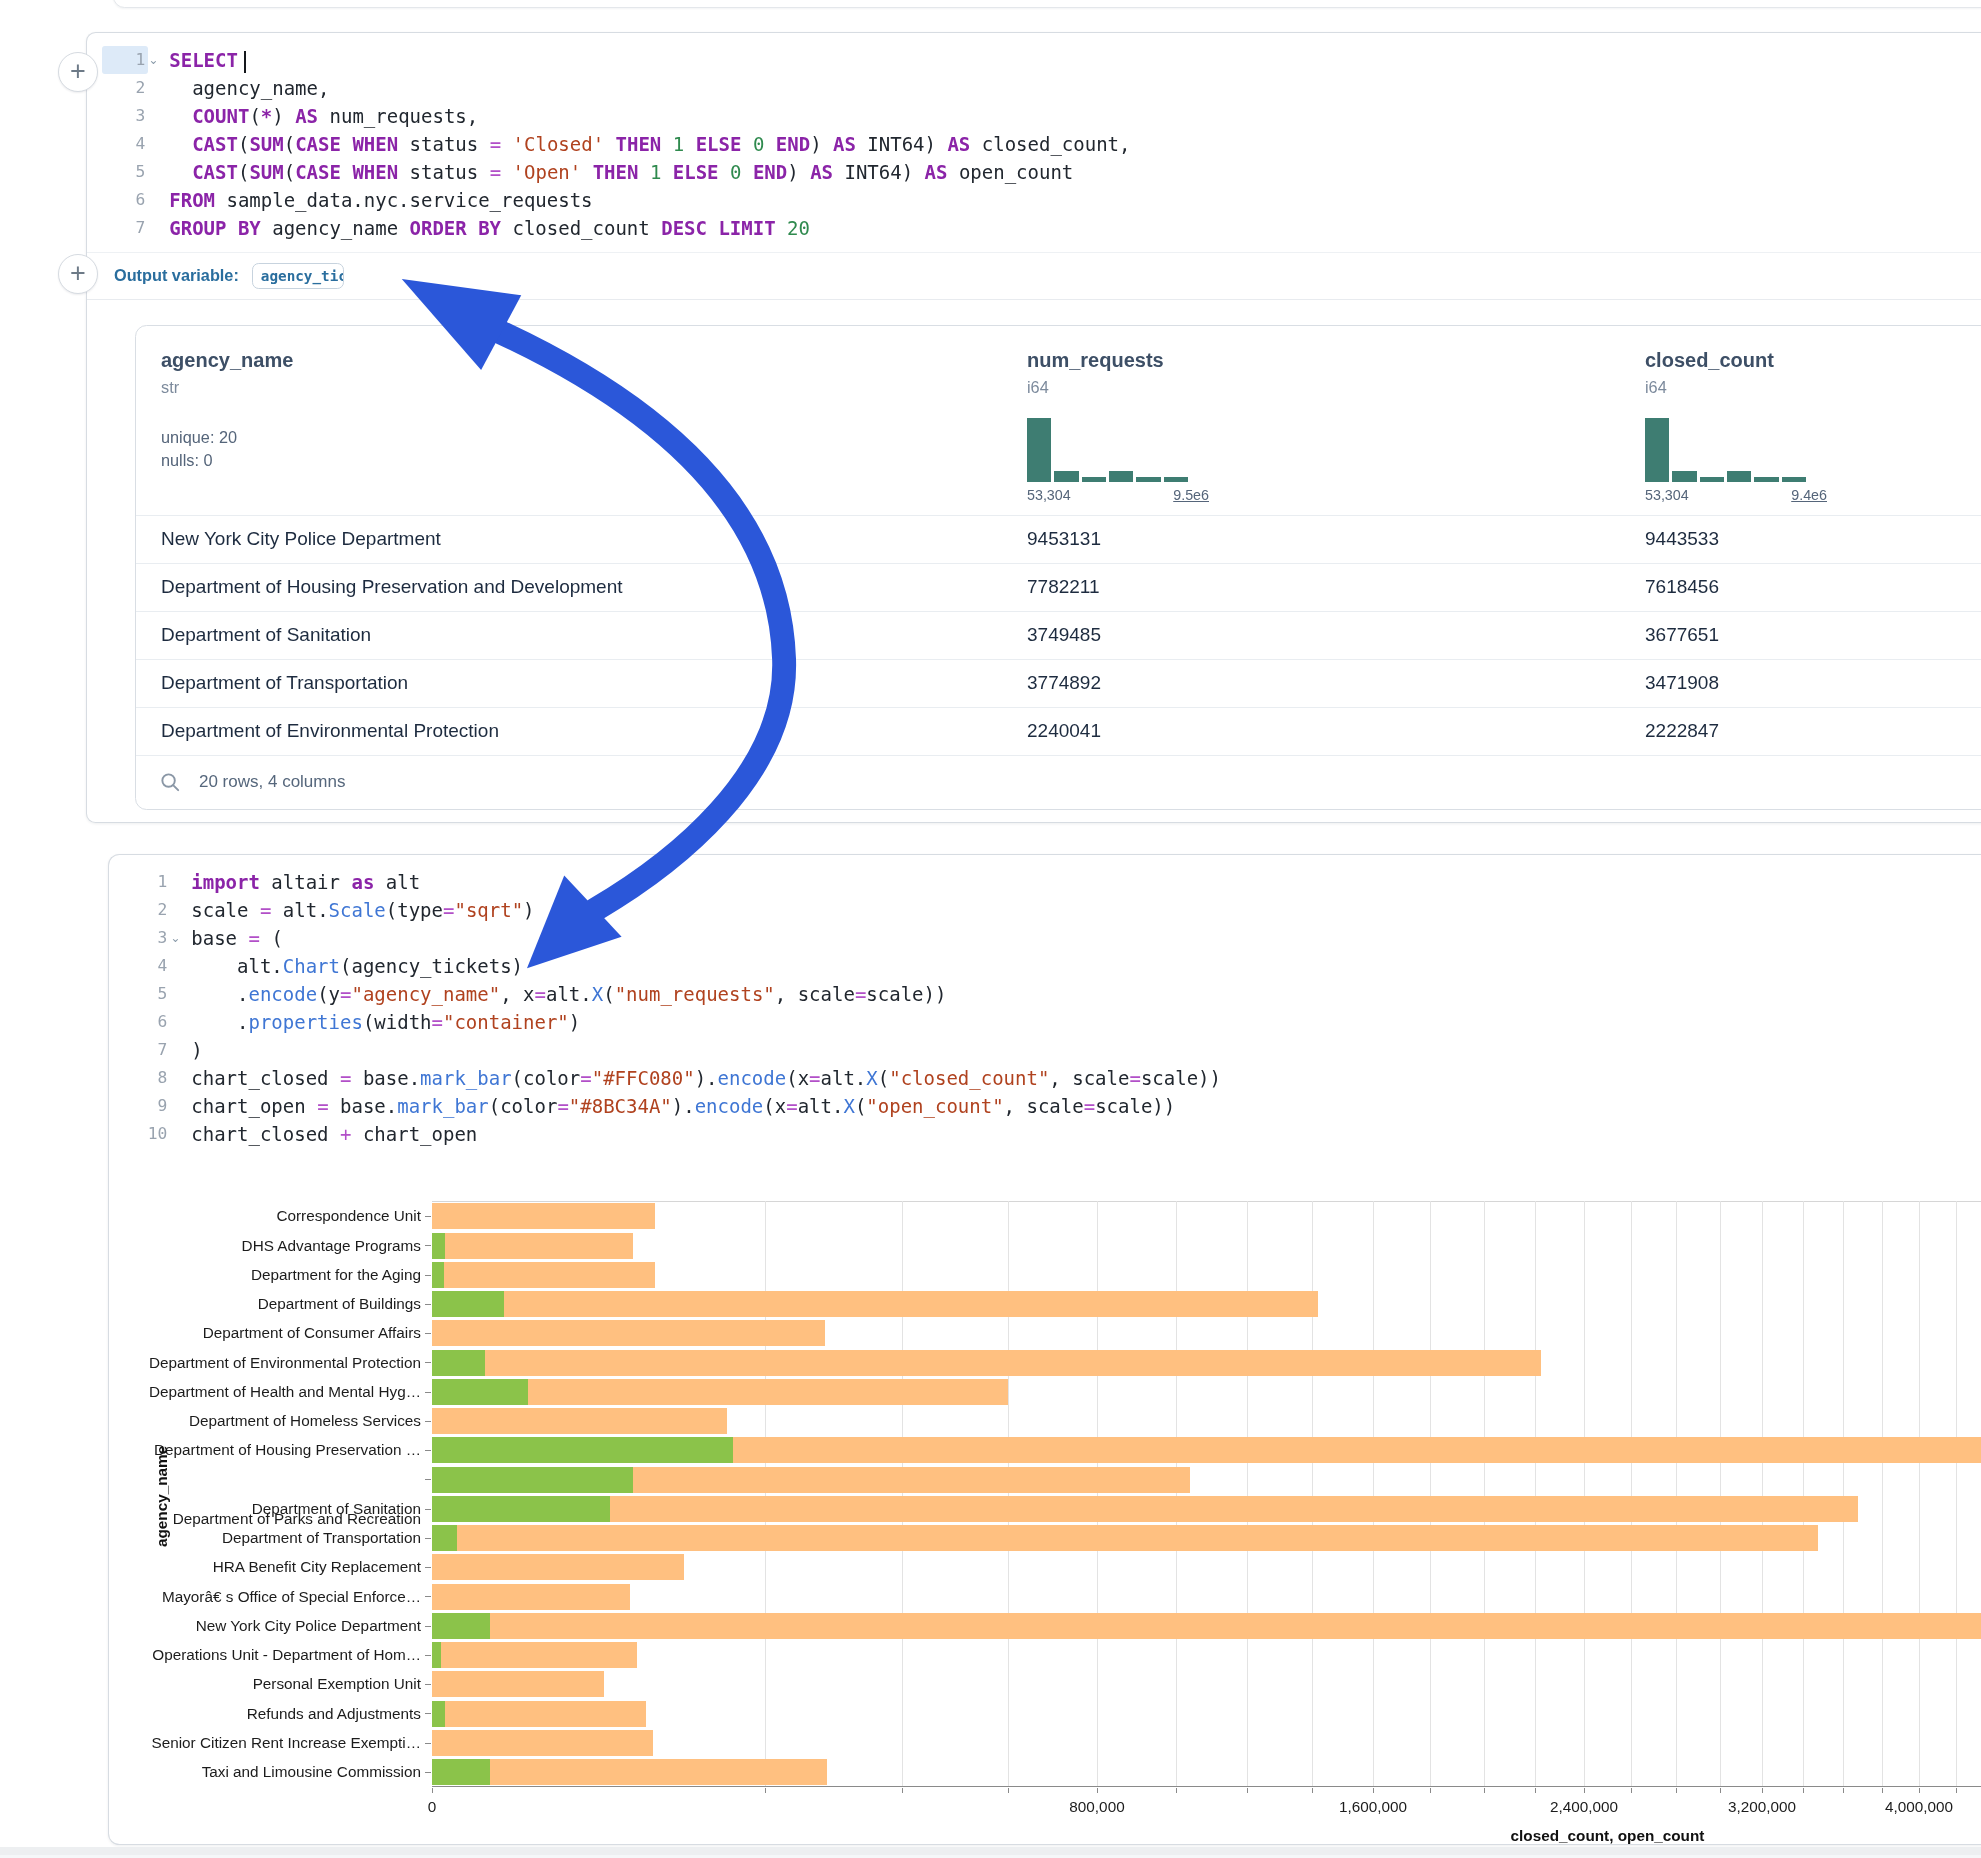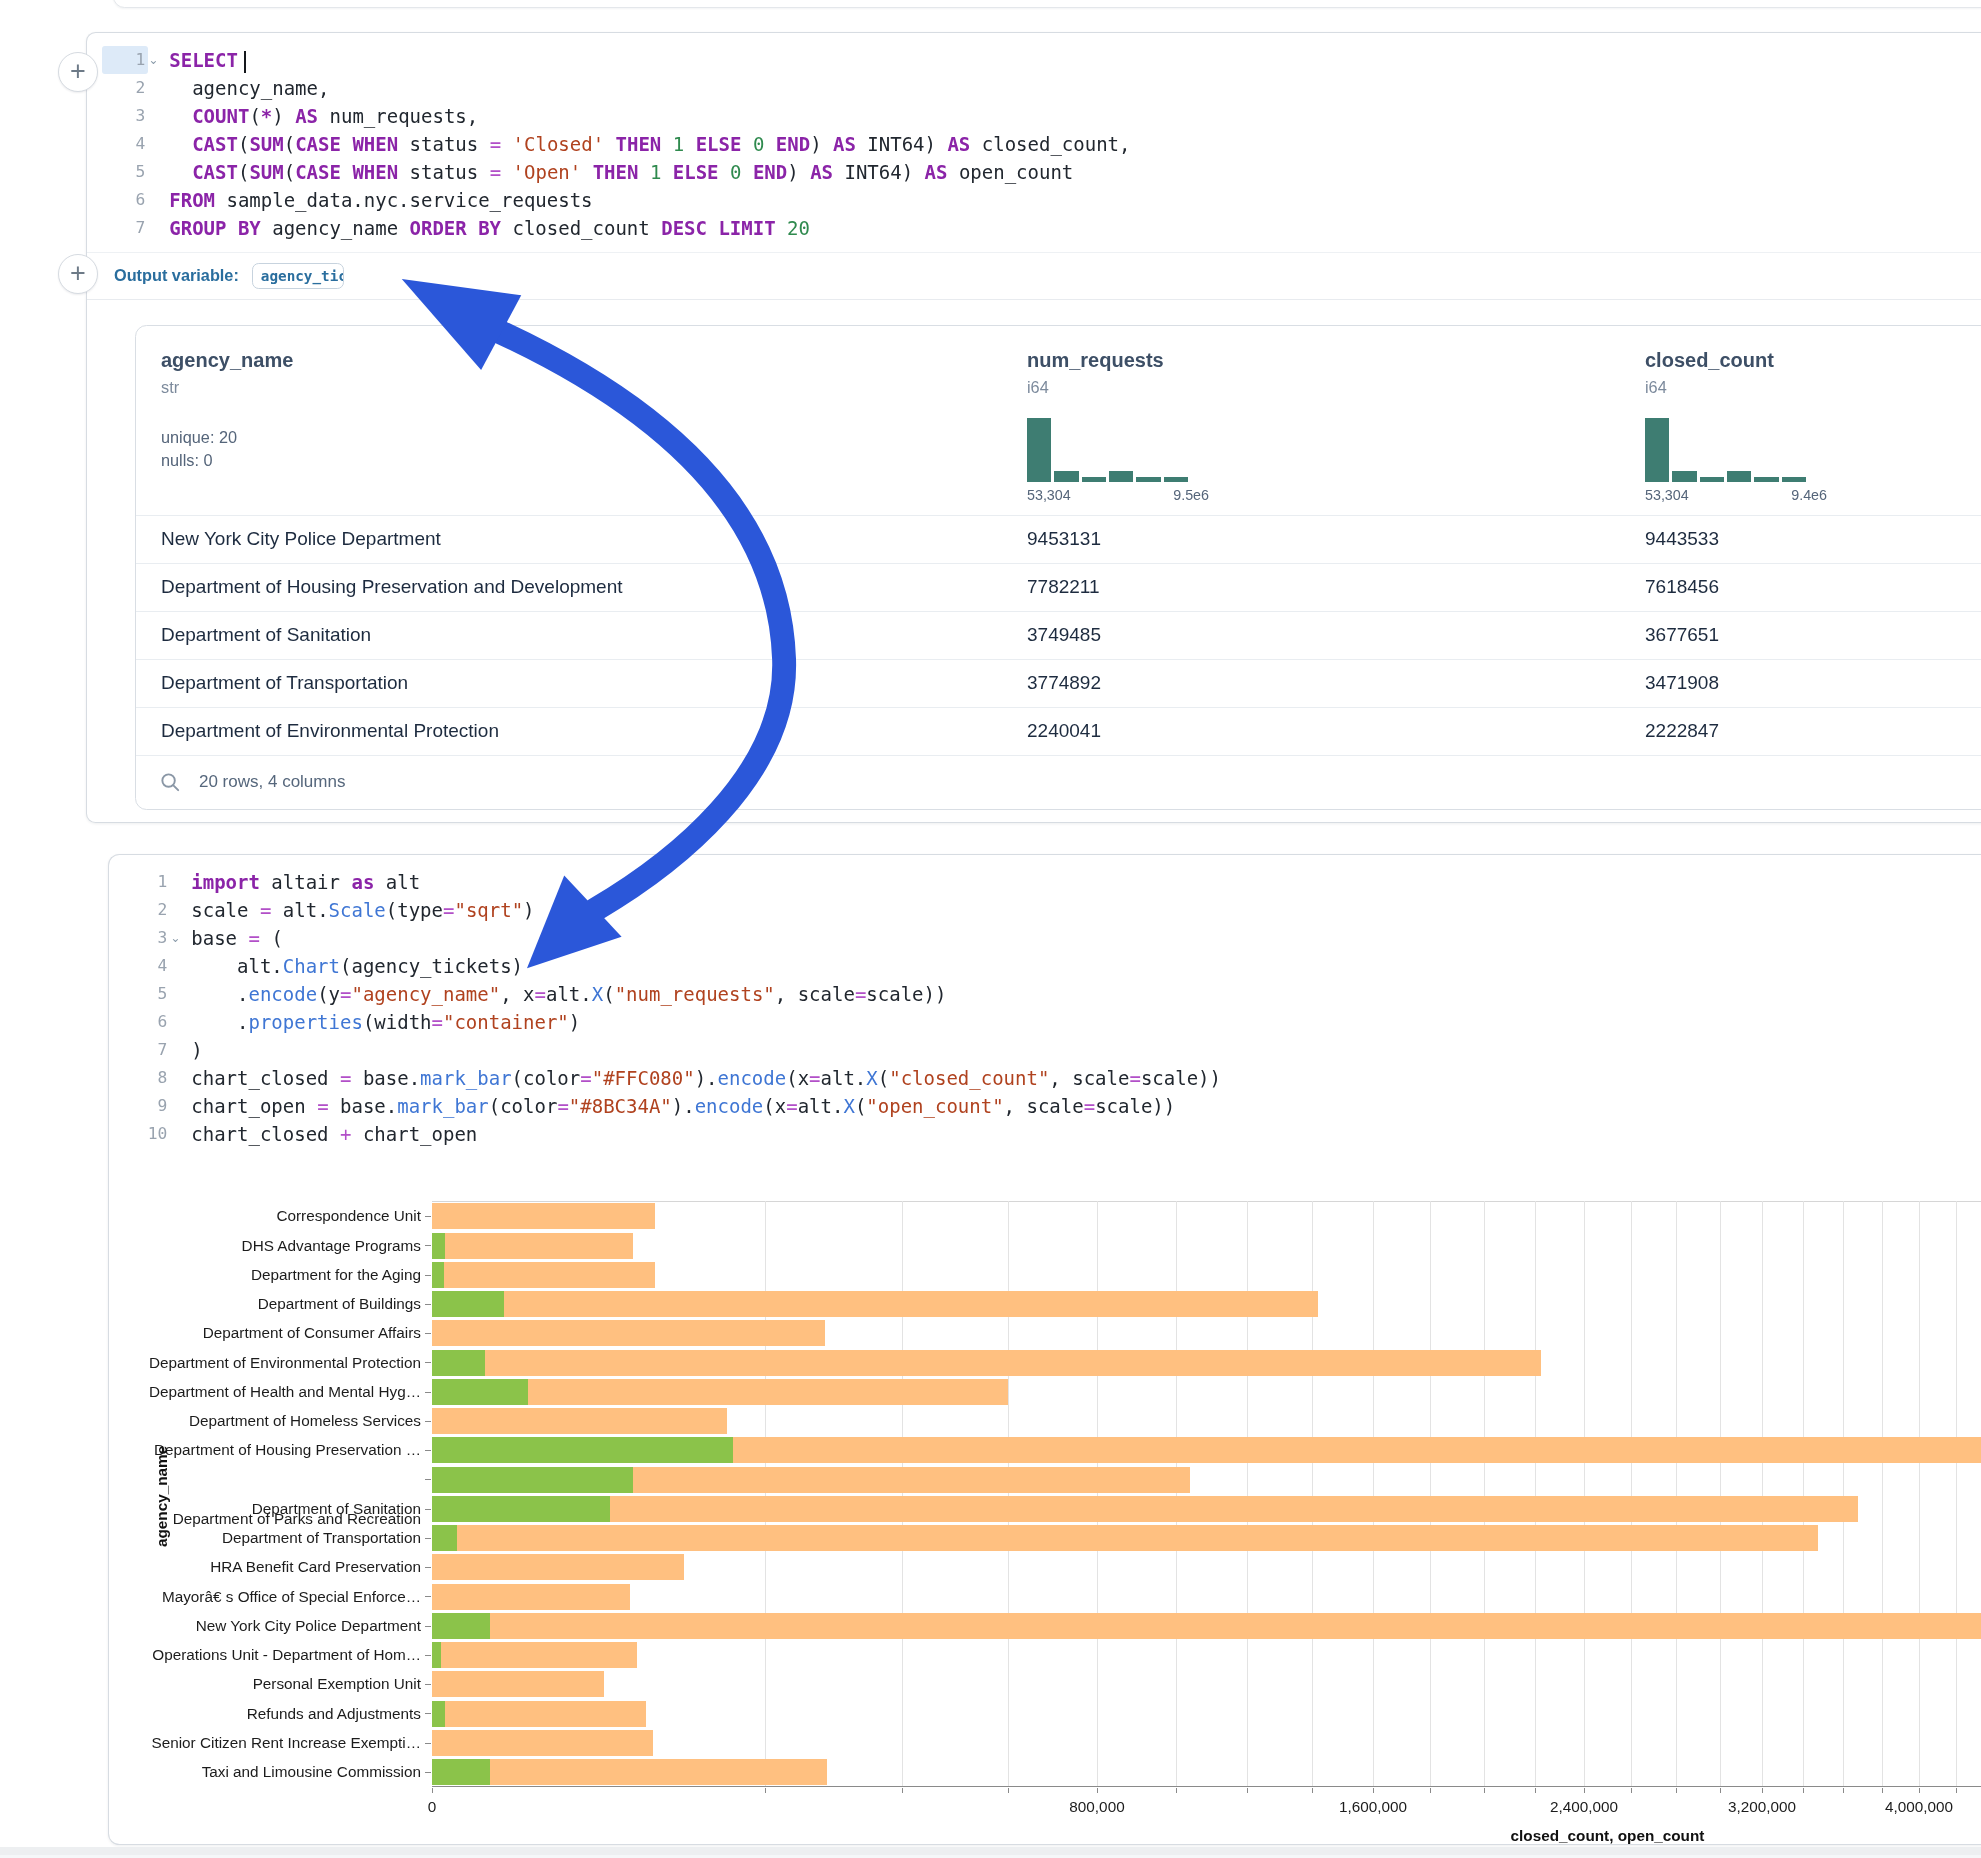--- a/index.html
+++ b/index.html
@@ -59,21 +59,21 @@
   .df-header { display:flex; height:189px; }
   .df-hcell  { padding:23px 0 0 25px; }
   .df-hcell .cname { font-size:20px; font-weight:bold; color:#3d4f66; }
   .df-hcell .ctype { font-size:16.3px; color:#7c8a9c; margin-top:5.7px; }
   .df-stats  { margin-top:29px; font-size:16.3px; color:#55657a; line-height:23px; }
   .hist      { margin-top:21px; width:161px; height:64px; display:flex;
                align-items:flex-end; gap:2.9px; }
   .hist-bar  { flex:1 1 0; }
   .hist-lbls { width:182px; position:relative; font-size:14.3px; color:#55657a; margin-top:5.7px; height:17px; }
   .hist-lbls .minl { position:absolute; left:0; }
-  .hist-lbls .maxl { position:absolute; right:0; }
+  .hist-lbls .maxl { position:absolute; right:0;text-decoration:underline; }
   .col-a { width:866px; flex:0 0 866px; }
   .col-b { width:618px; flex:0 0 618px; }
   .col-c { flex:1 1 auto; }
   .df-row  { display:flex; height:48px; border-top:1px solid #e9edf1;
              align-items:center; font-size:19px; color:#1d2b3f; }
   .df-row > div { padding-left:25px; }
   .df-footer { border-top:1px solid #e9edf1; height:54px; display:flex;
                align-items:center; padding-left:13.4px; color:#56677c; font-size:17px; }
   .df-footer svg { margin:0 17px 0 9.6px; }
 
@@ -310,21 +310,21 @@
       <div class="ylab" style="left: 0px; width: 312px; top: 238px;">Department of Homeless Services</div>
       <div class="ytick" style="left: 316px; top: 253px;"></div>
       <div class="ylab" style="left: 0px; width: 312px; top: 267px;">Department of Housing Preservation …</div>
       <div class="ytick" style="left: 316px; top: 282px;"></div>
       <div class="ylab" style="left: 0px; width: 312px; top: 297px; margin-top: 39px;">Department of Parks and Recreation</div>
       <div class="ytick" style="left: 316px; top: 311px;"></div>
       <div class="ylab" style="left: 0px; width: 312px; top: 326px;">Department of Sanitation</div>
       <div class="ytick" style="left: 316px; top: 341px;"></div>
       <div class="ylab" style="left: 0px; width: 312px; top: 355px;">Department of Transportation</div>
       <div class="ytick" style="left: 316px; top: 370px;"></div>
-      <div class="ylab" style="left: 0px; width: 312px; top: 384px;">HRA Benefit Card Preservation</div>
+      <div class="ylab" style="left: 0px; width: 312px; top: 384px;">HRA Benefit City Replacement</div>
       <div class="ytick" style="left: 316px; top: 399px;"></div>
       <div class="ylab" style="left: 0px; width: 312px; top: 414px;">Mayorâ€ s Office of Special Enforce…</div>
       <div class="ytick" style="left: 316px; top: 428px;"></div>
       <div class="ylab" style="left: 0px; width: 312px; top: 443px;">New York City Police Department</div>
       <div class="ytick" style="left: 316px; top: 458px;"></div>
       <div class="ylab" style="left: 0px; width: 312px; top: 472px;">Operations Unit - Department of Hom…</div>
       <div class="ytick" style="left: 316px; top: 487px;"></div>
       <div class="ylab" style="left: 0px; width: 312px; top: 501px;">Personal Exemption Unit</div>
       <div class="ytick" style="left: 316px; top: 516px;"></div>
       <div class="ylab" style="left: 0px; width: 312px; top: 531px;">Refunds and Adjustments</div>

